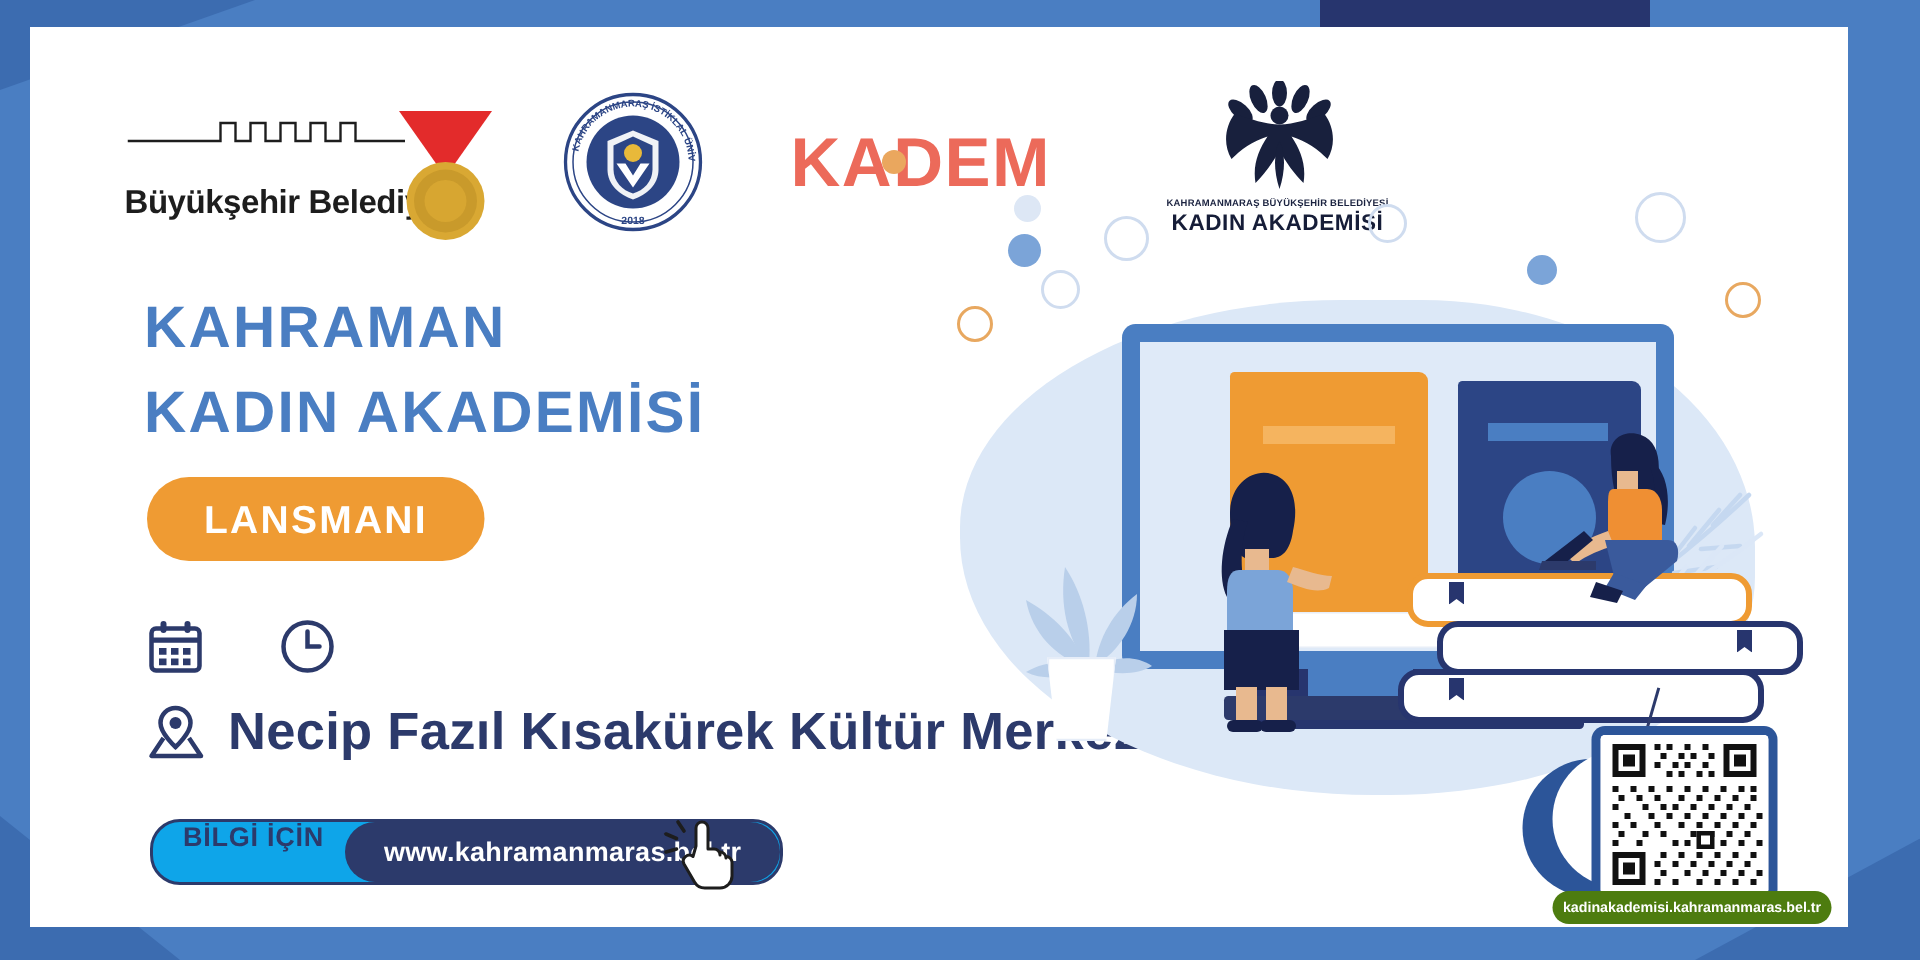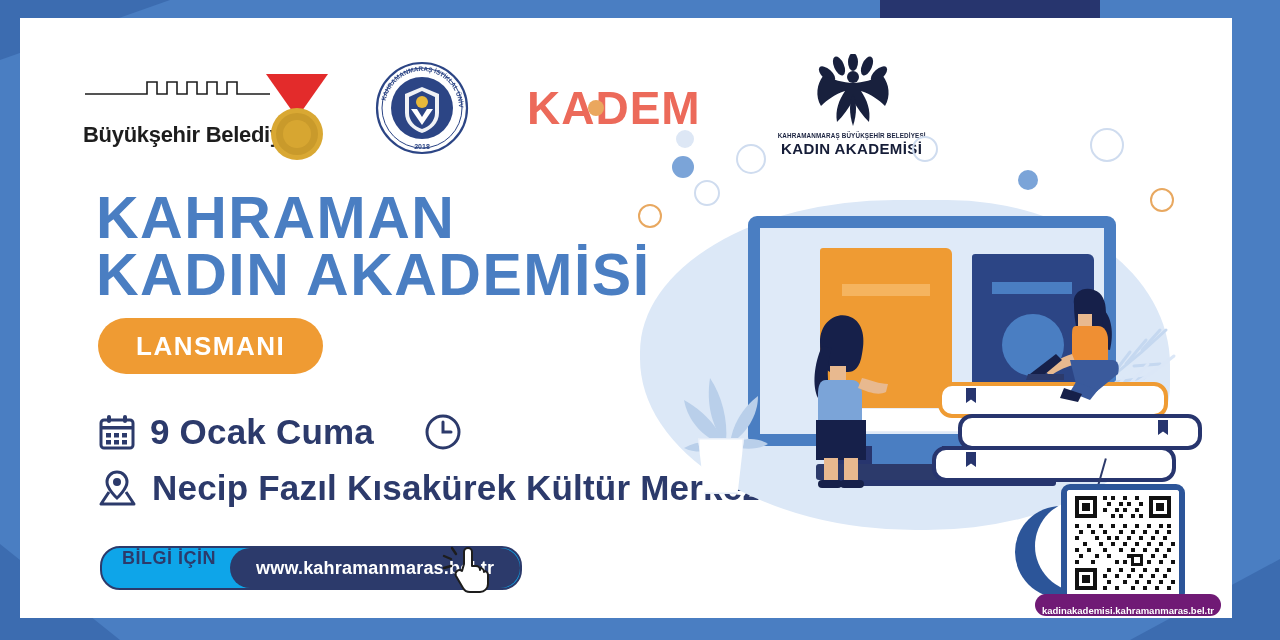--- a/index.html
+++ b/index.html
@@ -36,21 +36,21 @@
 
   .logo-akademi{position:relative;margin-left:66px;width:170px;height:108px;}
   .ak-mark{position:absolute;left:32px;top:0;width:108px;height:78px;}
   .ak-sub{position:absolute;left:0;top:78px;width:170px;text-align:center;font-size:6.3px;
      font-weight:bold;color:#1b2340;letter-spacing:.15px;white-space:nowrap;}
   .ak-main{position:absolute;left:0;top:86px;width:170px;text-align:center;font-size:15px;
      font-weight:bold;color:#161d38;letter-spacing:.4px;white-space:nowrap;}
 
   
   .headline{position:absolute;left:76px;top:172px;color:#4a7ec2;font-weight:bold;
-     font-size:59px;line-height:57px;letter-spacing:1.5px;font-stretch:condensed;}
+     font-size:39px;line-height:57px;letter-spacing:1.5px;font-stretch:condensed;}
   .headline div{white-space:nowrap;}
 
   .pill-lansmani{position:absolute;left:78px;top:300px;height:56px;padding:0 38px;
      background:#ef9b33;border-radius:30px;display:flex;align-items:center;justify-content:center;}
   .pill-lansmani span{color:#ffffff;font-size:26px;font-weight:bold;letter-spacing:1.5px;line-height:1;}
 
   
   .row-date{position:absolute;left:78px;top:394px;display:flex;align-items:center;gap:14px;}
   .row-venue{position:absolute;left:78px;top:450px;display:flex;align-items:center;gap:14px;}
   .info-text{color:#2c3a6b;font-size:35px;font-weight:bold;letter-spacing:.2px;white-space:nowrap;}
@@ -117,22 +117,22 @@
   .dot.fill-lblue{background:#dde7f5;}
 
   
   .qr-wrap{position:absolute;left:995px;top:466px;width:210px;height:135px;}
   .qr-moon{position:absolute;left:0;top:22px;width:92px;height:92px;border-radius:50%;
      background:#2c5599;}
   .qr-moon-cut{position:absolute;left:20px;top:16px;width:92px;height:92px;border-radius:50%;background:#fff;}
   .qr-box{position:absolute;left:46px;top:0;width:124px;height:118px;background:#2c5599;
      border-radius:9px;padding:6px;box-sizing:border-box;}
   .qr-inner{width:112px;height:106px;background:#fff;border-radius:3px;position:relative;overflow:hidden;}
-  .qr-caption{position:absolute;left:20px;top:110px;width:186px;height:22px;background:#701a75;
-     border-radius:11px;display:flex;align-items:flex-end;justify-content:center;}
+  .qr-caption{position:absolute;left:20px;top:110px;width:186px;height:22px;background:#4d7c0f;
+     border-radius:11px;display:flex;align-items:center;justify-content:center;}
   .qr-caption span{color:#fff;font-size:9.5px;font-weight:bold;letter-spacing:0;white-space:nowrap;}
   .qr-stick{position:absolute;left:86px;top:-26px;width:2px;height:28px;background:#2c3a6b;transform:rotate(16deg);}
 </style>
 </head>
 <body>
 
 <div class="poster">
 
   <div class="corner-tl"></div>
   <div class="corner-tr-navy"></div>
@@ -210,21 +210,20 @@
         <rect x="9" y="2" width="4" height="8" rx="2" fill="#2c3a6b"></rect>
         <rect x="25" y="2" width="4" height="8" rx="2" fill="#2c3a6b"></rect>
         <rect x="3" y="13" width="32" height="3.5" fill="#2c3a6b"></rect>
         <rect x="8" y="20" width="5" height="4.5" fill="#2c3a6b"></rect>
         <rect x="16" y="20" width="5" height="4.5" fill="#2c3a6b"></rect>
         <rect x="24" y="20" width="5" height="4.5" fill="#2c3a6b"></rect>
         <rect x="8" y="27" width="5" height="4.5" fill="#2c3a6b"></rect>
         <rect x="16" y="27" width="5" height="4.5" fill="#2c3a6b"></rect>
         <rect x="24" y="27" width="5" height="4.5" fill="#2c3a6b"></rect>
       </svg>
-      <span class="info-text">9 Ocak Cuma</span>
       <span class="gap-time"></span>
       <svg width="38" height="38" viewBox="0 0 38 38">
         <circle cx="19" cy="19" r="16" fill="none" stroke="#2c3a6b" stroke-width="3"></circle>
         <path d="M19 9 L19 19 L27 19" fill="none" stroke="#2c3a6b" stroke-width="3" stroke-linecap="round"></path>
       </svg>
     </div>
 
     <div class="row-venue">
       <svg width="40" height="40" viewBox="0 0 40 40">
         <path d="M19 4 C13.5 4 9 8.4 9 14 C9 21 19 30 19 30 C19 30 29 21 29 14 C29 8.4 24.5 4 19 4 Z" fill="none" stroke="#2c3a6b" stroke-width="3"></path>

